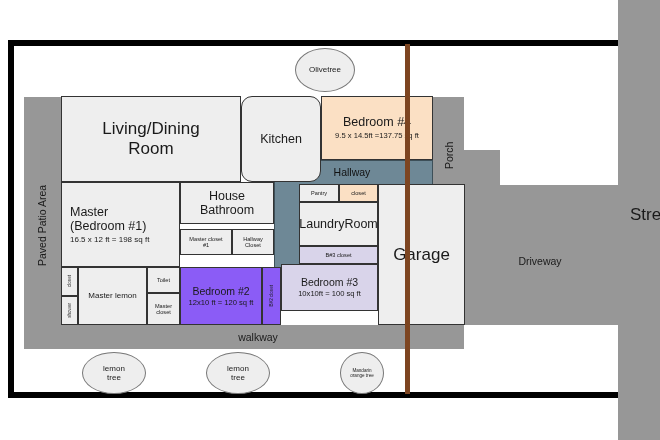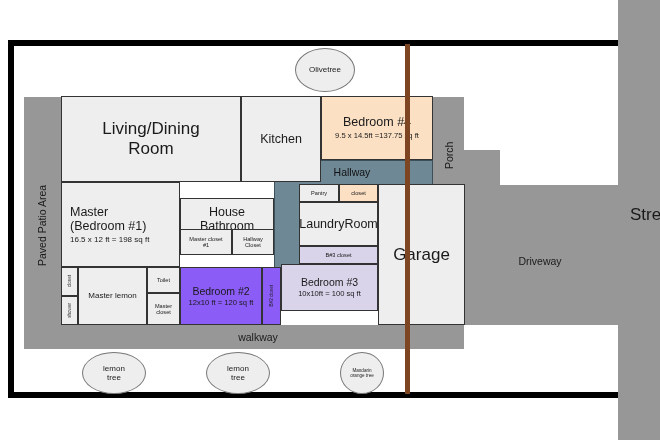--- a/index.html
+++ b/index.html
@@ -70,36 +70,36 @@
 
   <div class="abs room hall" style="left:274px;top:160px;width:159px;height:25px;"></div>
   <div class="abs room hall none" style="left:274px;top:184px;width:26px;height:90px;background:#6e8896;border-left:1.3px solid #3d4f58;border-right:1.3px solid #3d4f58;border-bottom:1.3px solid #3d4f58;"></div>
   <div class="lbl t-md" style="left:312px;top:165px;width:80px;height:14px;color:#111;">Hallway</div>
 
   <div class="abs room t-xl" style="left:61px;top:96px;width:180px;height:86px;flex-direction:column;">
     <span>Living/Dining</span>
     <span>Room</span>
   </div>
 
-  <div class="abs room t-lg" style="left:241px;top:96px;width:80px;height:86px;">
+  <div class="abs room t-lg" style="left:241px;top:96px;width:80px;height:86px;border-radius:11px;">
     <span>Kitchen</span>
   </div>
 
   <div class="abs room peach" style="left:321px;top:96px;width:112px;height:64px;flex-direction:column;">
     <span class="t-lg">Bedroom #4</span>
     <span class="sub">9.5 x 14.5ft =137.75 sq ft</span>
   </div>
 
   <div class="abs room" style="left:61px;top:182px;width:119px;height:85px;flex-direction:column;align-items:flex-start;padding-left:8px;">
     <span class="t-lg">Master</span>
     <span class="t-lg">(Bedroom #1)</span>
     <span class="t-sm" style="margin-top:2px;">16.5 x 12 ft = 198 sq ft</span>
   </div>
 
-  <div class="abs room t-lg" style="left:180px;top:198px;width:94px;height:42px;">
+  <div class="abs room t-lg" style="left:180px;top:182px;width:94px;height:42px;">
     <span>House Bathroom</span>
   </div>
 
   <div class="abs room" style="left:180px;top:229px;width:52px;height:26px;flex-direction:column;">
     <span class="t-xs">Master closet</span>
     <span class="t-xs">#1</span>
   </div>
 
   <div class="abs room" style="left:232px;top:229px;width:42px;height:26px;flex-direction:column;">
     <span class="t-xs">Hallway</span>

